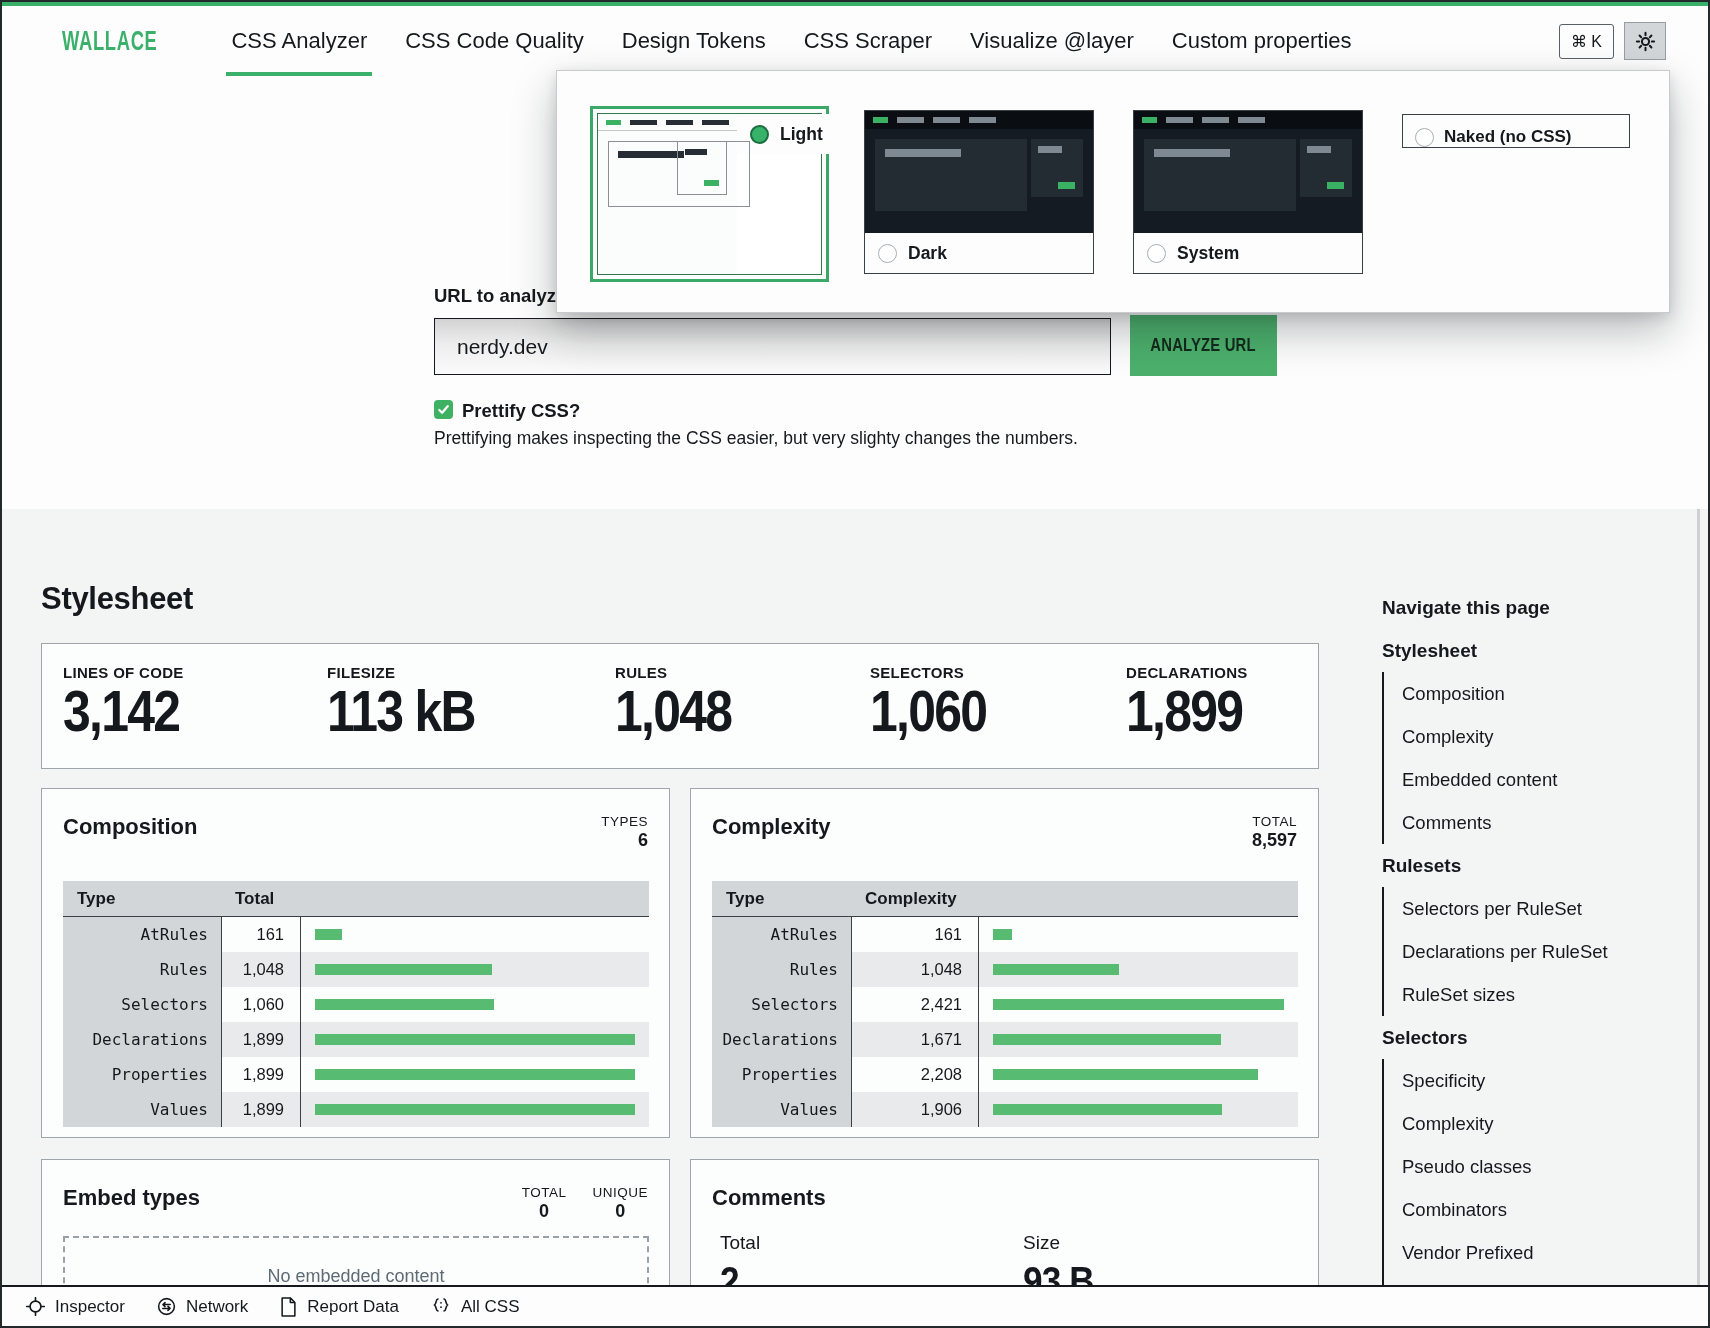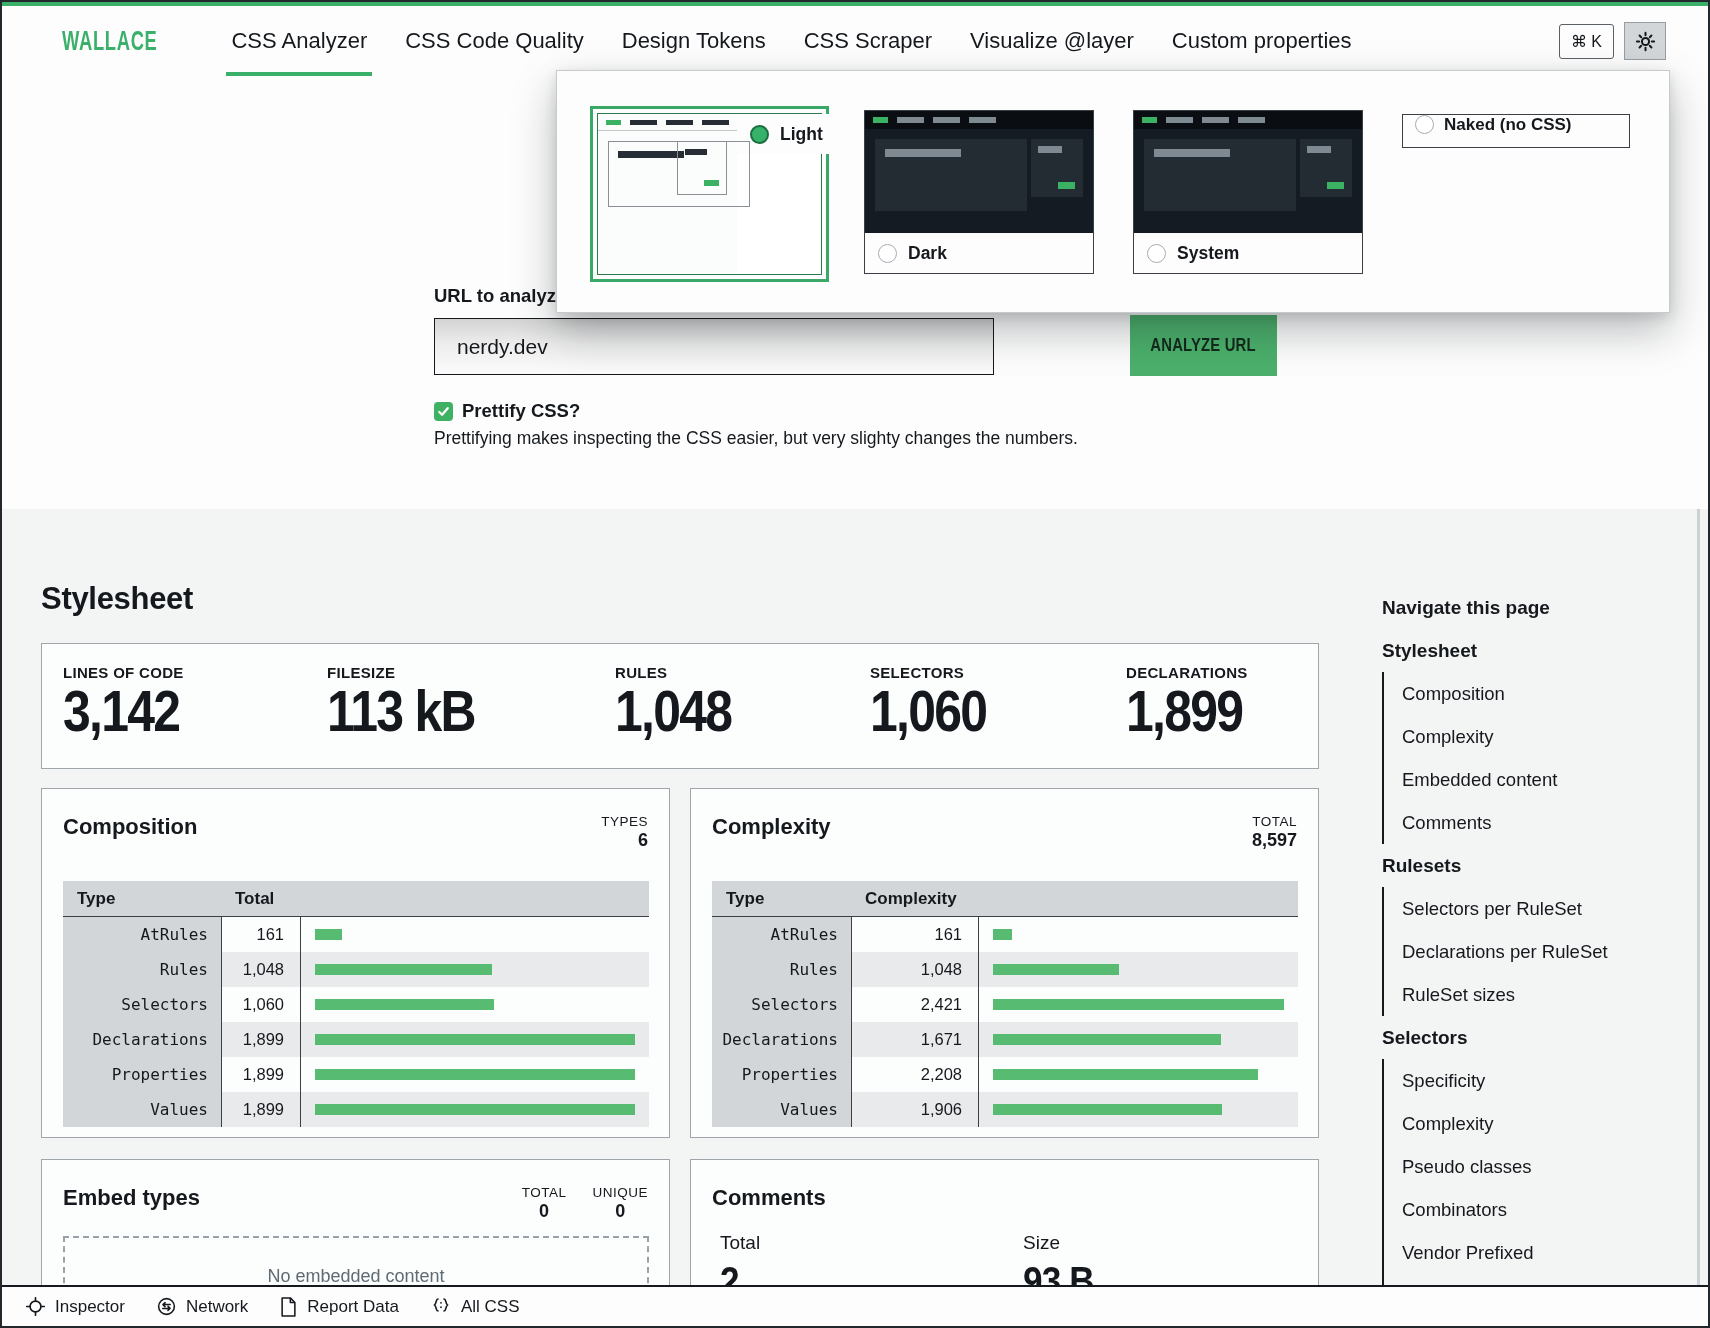--- a/index.html
+++ b/index.html
@@ -27,21 +27,21 @@
   .theme-menu { position:absolute; left:554px; top:68px; width:1114px; height:243px; z-index:40;
                 background:#fdfdfd; border:1px solid #c7cbce;
                 box-shadow:0 18px 40px rgba(15,20,25,.28), 0 4px 12px rgba(15,20,25,.12); }
   .opt { position:absolute; cursor:pointer; }
   .opt-light { left:33px; top:35px; width:239px; height:176px;
                border:3px solid #3aa968; padding:4px; background:#fdfdfd; }
   .opt-light-inner { border:1px solid #2e7a4c; height:100%; display:flex; flex-direction:row; background:#fff; }
   .opt-dark   { left:307px; top:39px; width:230px; height:164px; border:1px solid #3a4046; display:flex; flex-direction:column; background:#fdfdfd; }
   .opt-system { left:576px; top:39px; width:230px; height:164px; border:1px solid #3a4046; display:flex; flex-direction:column; background:#fdfdfd; }
   .opt-naked  { left:845px; top:43px; width:228px; height:34px; border:1px solid #3a4046;
-                display:flex; align-items:flex-start; gap:10px; padding:0 12px; background:#fdfdfd; }
+                display:flex; align-items:flex-end; gap:10px; padding:0 12px; background:#fdfdfd; }
   .thumb-light { flex:1; display:flex; flex-direction:column; background:#fbfcfc; }
   .lt-head { height:17px; border-bottom:1px solid #c3c7ca; display:flex; align-items:center; gap:9px; padding:0 8px; }
   .blk { height:5px; display:inline-block; }
   .blk.green { width:15px; background:#3bb163; }
   .blk.dark  { width:27px; background:#272d34; }
   .blk.gray  { width:27px; background:#7f8992; height:6px; }
   .blk.green2{ width:15px; background:#3bb163; height:6px; }
   .lt-body { flex:1; position:relative; }
   .lt-big  { position:absolute; left:10px; top:10px; width:142px; height:66px; border:1px solid #8a9096; }
   .lt-big .bar { position:absolute; left:9px; top:9px; width:66px; height:7px; background:#272d34; }
@@ -57,28 +57,28 @@
   .dk-small .bar { position:absolute; left:7px; top:7px; width:24px; height:7px; background:#7f8992; }
   .dk-small .gbar{ position:absolute; right:8px; bottom:8px; width:17px; height:7px; background:#3bb163; }
   .opt-label { height:40px; display:flex; align-items:center; gap:11px; padding:0 13px;
                font-weight:700; font-size:17.5px; background:#fdfdfd; }
   .radio { width:19px; height:19px; border-radius:50%; border:1.5px solid #a7adb2; background:#fff; flex:none; }
   .radio.checked { border:2.5px solid #1c6e41; background:#37b269; }
 
   
   .form-area { position:absolute; left:0; top:74px; width:100%; height:433px; background:#fdfdfd; }
   .url-label { position:absolute; left:432px; top:209px; font-size:18.5px; font-weight:700; }
-  .url-input { position:absolute; left:432px; top:242px; width:560px; height:57px;
+  .url-input { position:absolute; left:432px; top:242px; width:677px; height:57px;
                border:1.5px solid #15191d; padding:0 22px; font-size:21px; color:#15191d;
                font-family:inherit; background:linear-gradient(180deg,#d3d3d3 0%,#ededed 45%,#fbfbfb 100%); }
   .analyze-btn { position:absolute; left:1128px; top:239px; width:147px; height:61px;
                background:#4cb06c; border:none; cursor:pointer; font-family:inherit;
                font-size:17.5px; font-weight:800; color:#132a1c; letter-spacing:.2px; }
   .analyze-btn span { display:inline-block; transform:scaleX(.85); }
-  .prettify-row { position:absolute; left:432px; top:324px; display:flex; align-items:center; gap:9px; }
+  .prettify-row { position:absolute; left:432px; top:324px; display:flex; align-items:flex-start; gap:9px; }
   .checkbox { width:19px; height:19px; background:#3fb163; border-radius:4px;
               display:flex; align-items:center; justify-content:center; cursor:pointer; }
   .prettify-label { font-size:18.5px; font-weight:700; }
   .prettify-help { position:absolute; left:432px; top:352px; font-size:17.5px; }
 
   
   .report { position:absolute; left:0; top:507px; right:0; bottom:41px; background:#f3f4f4; overflow:hidden; }
   .h2 { position:absolute; left:39px; top:72px; font-size:31px; font-weight:800; letter-spacing:-.3px; }
   .card { position:absolute; background:#fcfdfd; border:1px solid #9fa6ab; }
   .stats-card { left:39px; top:134px; width:1278px; height:126px; }

